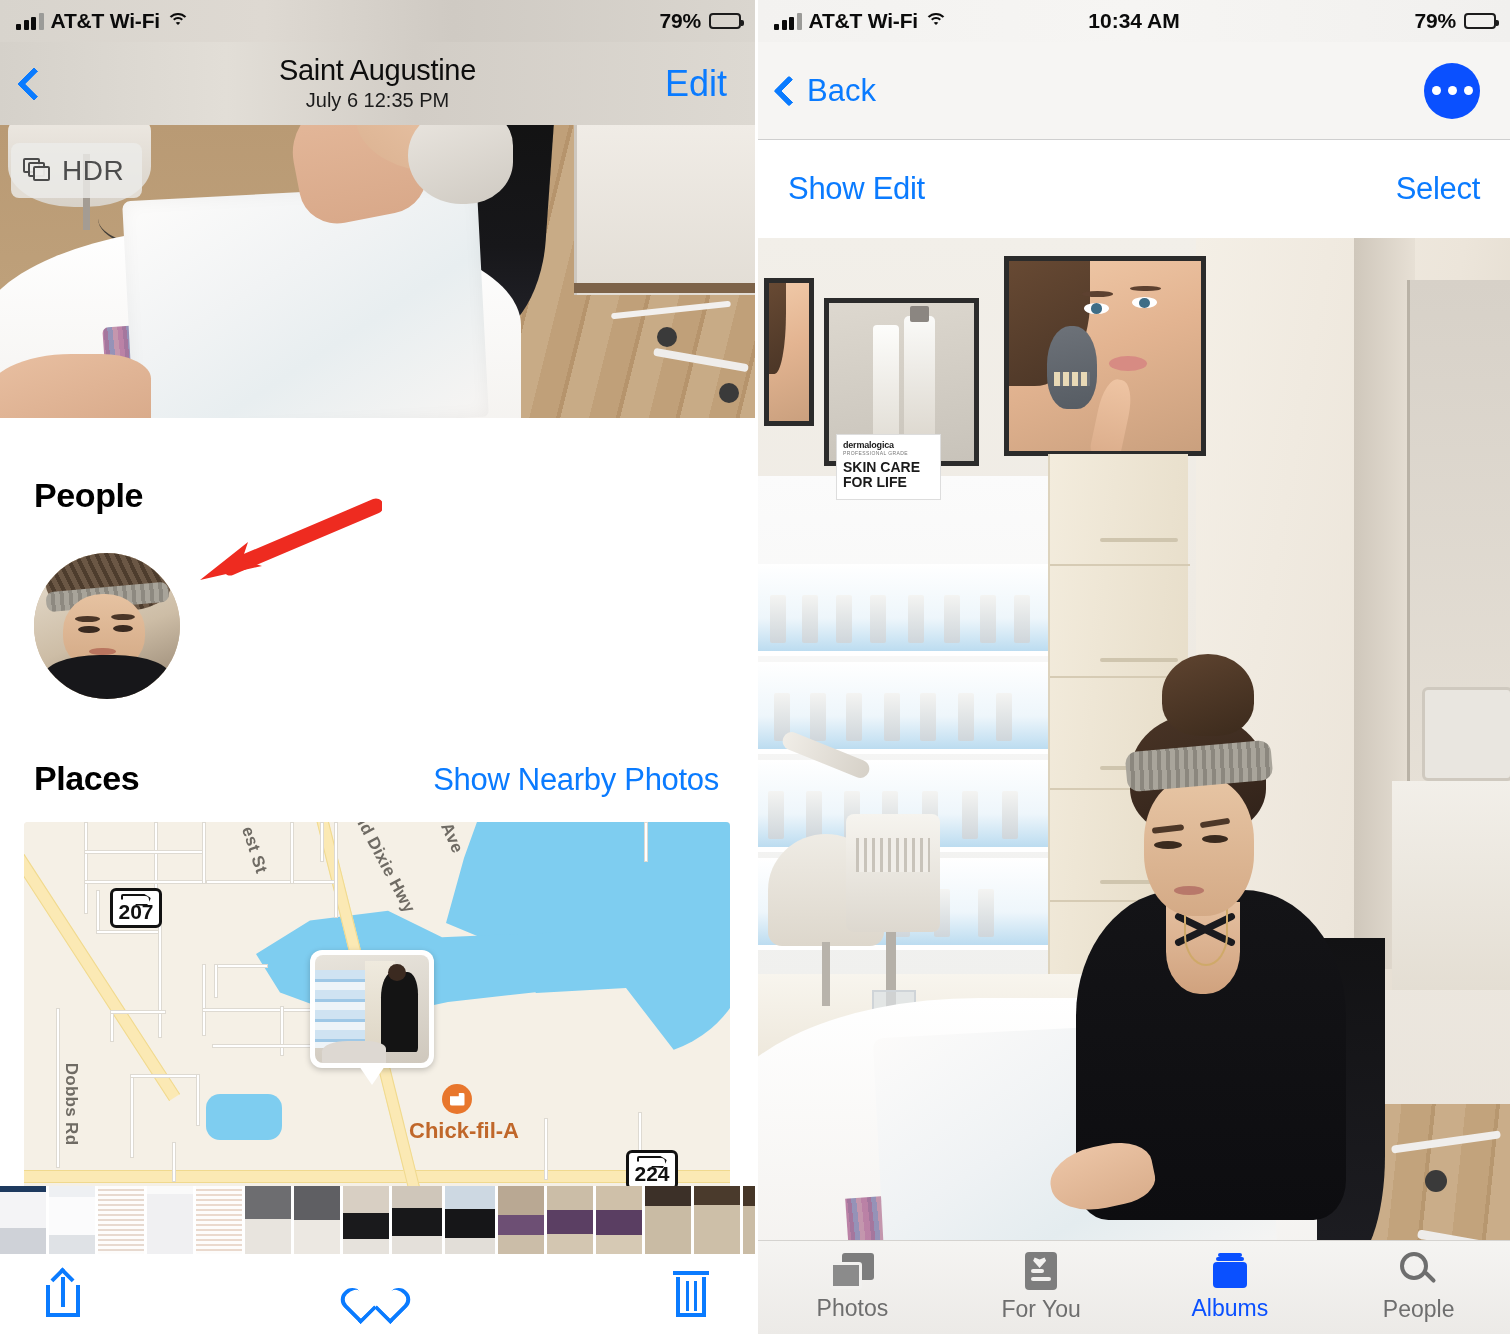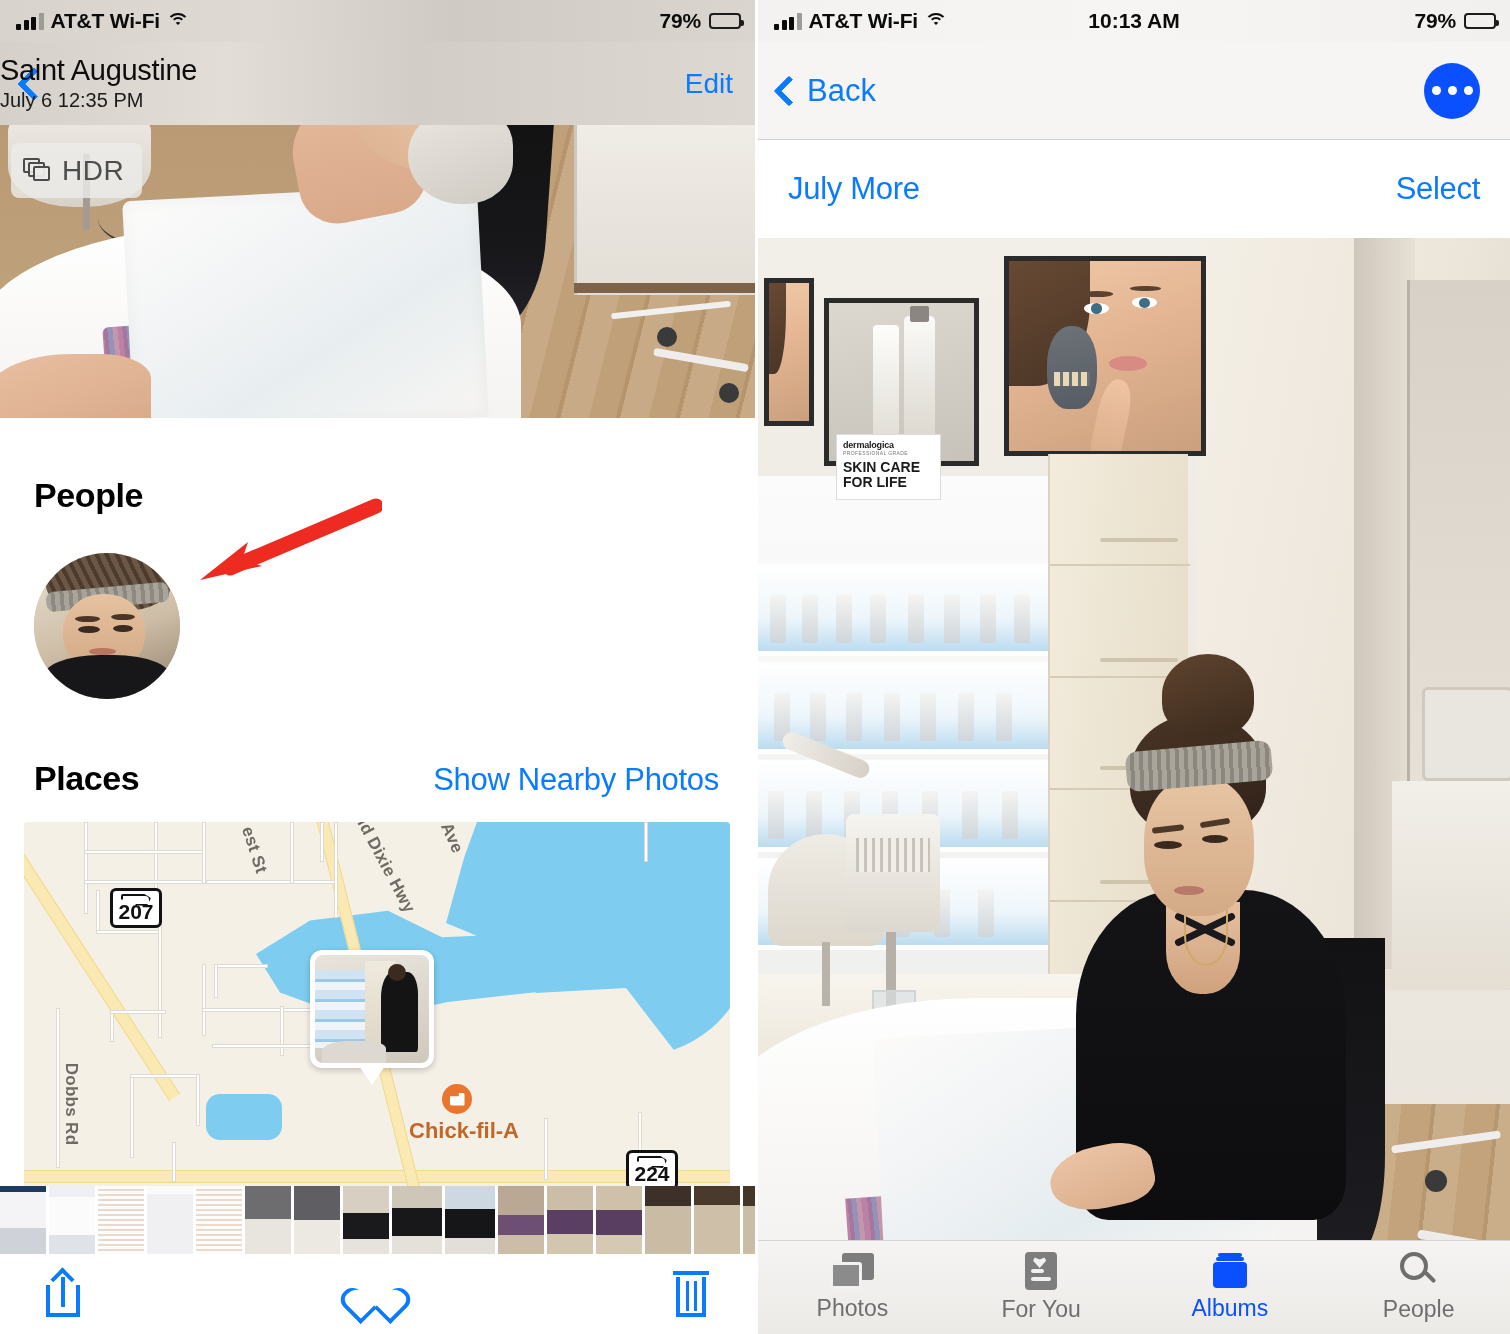--- a/index.html
+++ b/index.html
@@ -54,24 +54,24 @@
   
   .navbar-left {
     height: 83px; position:relative; display:flex; align-items:center;
     background: linear-gradient(to right,#d5d1ca 0%, #e2ded7 30%, #d2cdc6 55%, #ddd9d2 100%);
   }
   .nav-back-chevron {
     position:absolute; left:22px; width:24px; height:24px;
     border-left:6px solid #0a7bff; border-bottom:6px solid #0a7bff;
     transform: rotate(45deg); border-radius:2px;
   }
-  .nav-title-wrap { position:absolute; left:0; right:0; }
+  .nav-title-wrap { position:absolute; left:0; right:0; text-align:center; }
   .nav-title { font-size:29px; color:#0d0d0d; letter-spacing:-0.3px; line-height:1.05; }
   .nav-sub { font-size:20px; color:#1b1b1b; margin-top:4px; }
-  .nav-edit { position:absolute; right:22px; font-size:28px; color:#0a7bff; }
+  .nav-edit { position:absolute; right:28px; font-size:36px; color:#0a7bff; }
 
   .navbar-right {
     height: 98px; position:relative; display:flex; align-items:center;
     background:#f6f5f3; border-bottom:1px solid #cfcfcf;
   }
   .back-group { position:absolute; left:20px; display:flex; align-items:center; gap:7px; }
   .back-chev { width:22px; height:22px; border-left:6px solid #0a7bff; border-bottom:6px solid #0a7bff;
                transform:rotate(45deg); border-radius:2px; }
   .back-label { font-size:31px; color:#0a7bff; }
   .more-btn { position:absolute; right:30px; width:56px; height:56px; border-radius:50%;
@@ -667,21 +667,21 @@
             <i></i>
           </span>
         <span class="sb-text">AT&amp;T Wi-Fi</span>
         <span class="wifi">
             <span class="w1"></span>
             <span class="w2"></span>
             <span class="w3"></span>
           </span>
       </div>
       <div class="sb-center">
-        <span class="sb-time">10:13 AM</span>
+        <span class="sb-time">10:34 AM</span>
       </div>
       <div class="sb-right">
         <span class="sb-text">79%</span>
         <span class="batt"><span class="fill"></span></span>
       </div>
     </div>
 
     <div class="navbar-right">
       <span class="back-group">
         <span class="back-chev"></span>
@@ -689,21 +689,21 @@
       </span>
 
       <span class="more-btn">
           <i></i>
           <i></i>
           <i></i>
         </span>
     </div>
 
     <div class="subbar">
-      <span class="lnk">July More</span>
+      <span class="lnk">Show Edit</span>
       <span class="lnk">Select</span>
     </div>
 
     <div class="bigphoto">
       <div class="bp-wallR"></div>
       <div class="bp-wallColumn"></div>
       <div class="bp-rightroom"></div>
       <div class="bp-counter"></div>
       <div class="bp-sink"></div>
 

